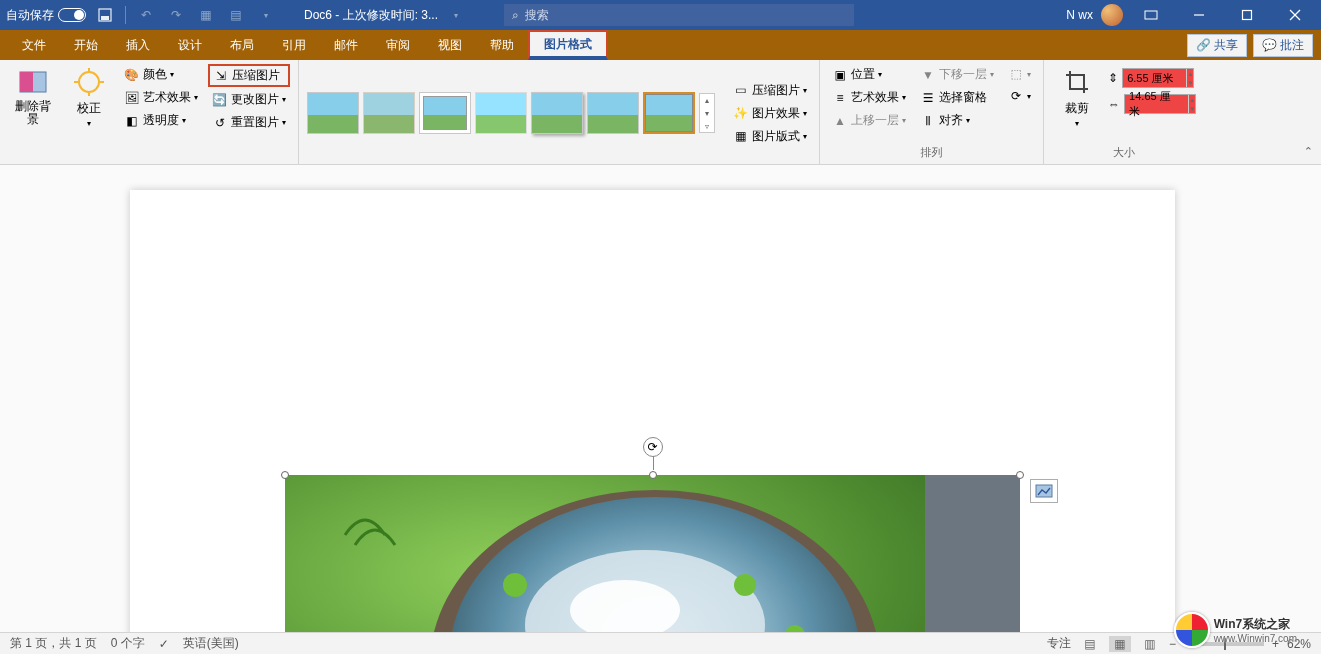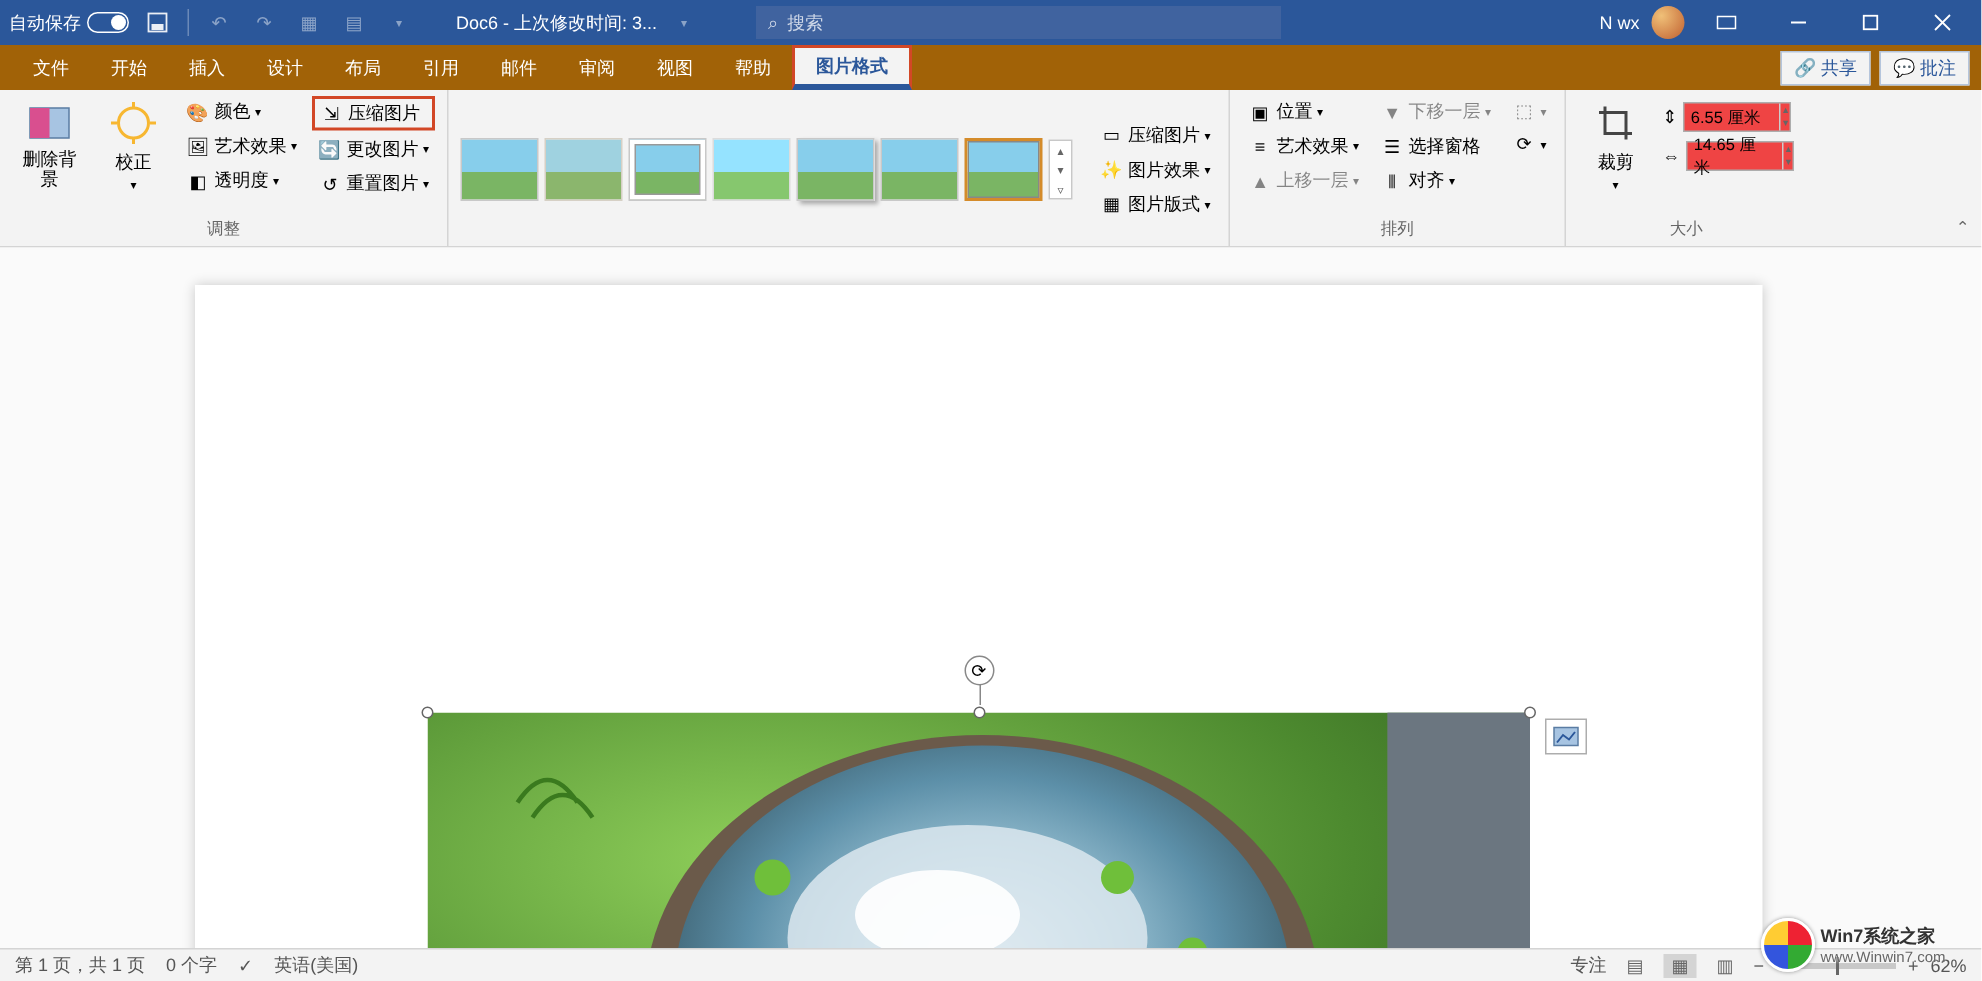--- a/index.html
+++ b/index.html
@@ -197,21 +197,20 @@
             <span>更改图片</span>
             <span style="font-size:8px">▾</span>
           </div>
         <div class="smallbtn">
             <span class="ic">↺</span>
             <span>重置图片</span>
             <span style="font-size:8px">▾</span>
           </div>
       </div>
     </div>
-    <div class="rg-label">调整</div>
   </div>
 
   <div class="rg" style="flex:0 0 520px">
     <div class="rg-body" style="align-items:center">
       <div class="styles-gallery">
         <div class="style-thumb"></div>
         <div class="style-thumb f2"></div>
         <div class="style-thumb f3"></div>
         <div class="style-thumb f4"></div>
         <div class="style-thumb f5"></div>

